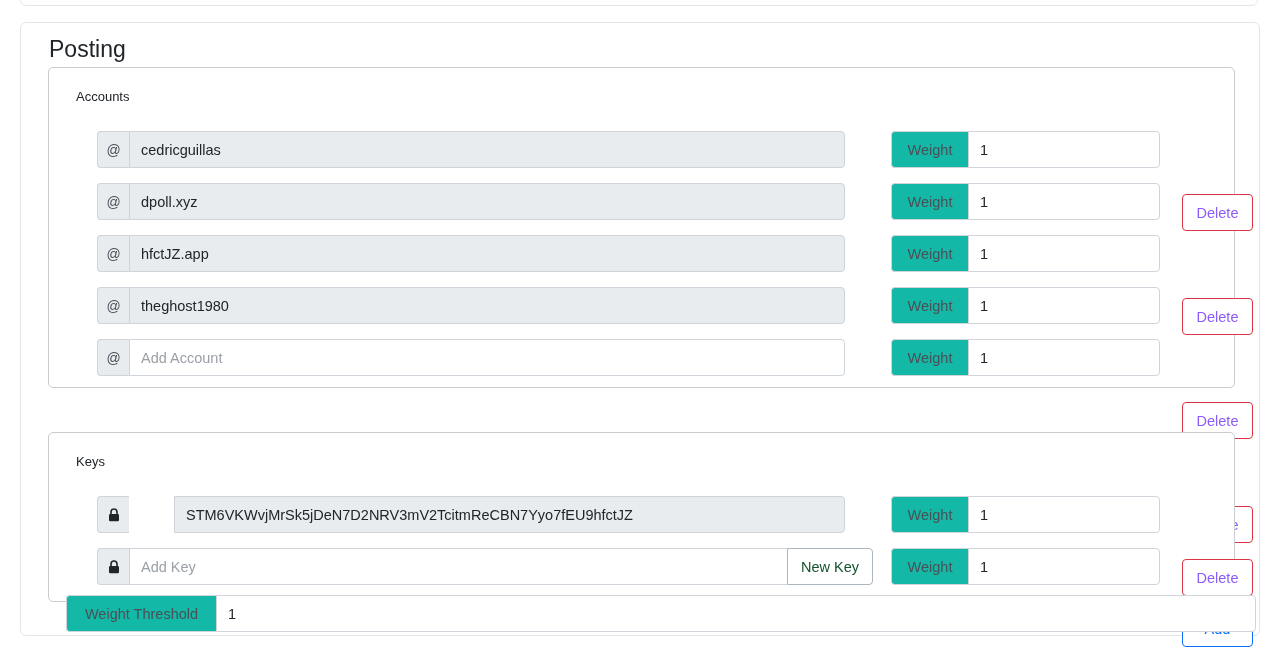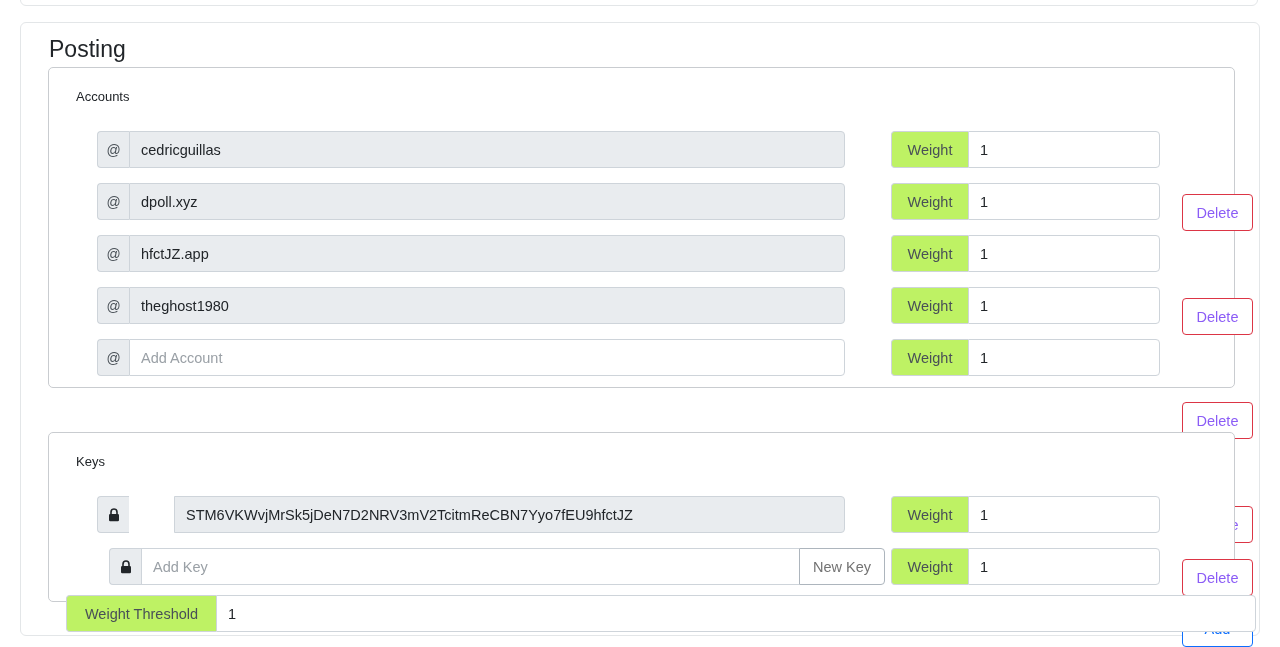--- a/index.html
+++ b/index.html
@@ -124,35 +124,35 @@
   .field.with-append { border-radius: 0; border-right: none; }
 
   .append-btn {
     display: flex;
     align-items: center;
     padding: 0 13px;
     border: 1px solid #adb5bd;
     border-radius: 0 4px 4px 0;
     background: #ffffff;
     font-size: 14.5px;
-    color: #737373;
+    color: #14532d;
     box-sizing: border-box;
     white-space: nowrap;
     cursor: pointer;
   }
 
   
   .wgroup { left: 842px; width: 269px; }
   .wlabel {
     display: flex;
     align-items: center;
     justify-content: center;
     width: 77px;
     min-width: 77px;
-    background: #bef264;
+    background: #14b8a6;
     border: 1px solid #ced4da;
     border-right: none;
     border-radius: 4px 0 0 4px;
     font-size: 14.5px;
     color: #495057;
     box-sizing: border-box;
   }
 
   .btn {
     position: absolute;
@@ -273,21 +273,21 @@
           <span class="field readonly">STM6VKWvjMrSk5jDeN7D2NRV3mV2TcitmReCBN7Yyo7fEU9hfctJZ</span>
         </div>
         <div class="group wgroup">
           <span class="wlabel">Weight</span>
           <span class="field">1</span>
         </div>
         <div class="btn btn-delete" style="top:63px;">Delete</div>
       </div>
 
       <div class="row" style="top:115px;">
-        <div class="group" style="left:60px;width:776px;">
+        <div class="group" style="left:48px;width:776px;">
           <span class="prefix lock">
             <svg width="12" height="14" viewBox="0 0 12 14" aria-hidden="true">
               <path d="M3 6V4.2C3 2.4 4.3 1 6 1s3 1.4 3 3.2V6" fill="none" stroke="#212529" stroke-width="1.6"></path>
               <rect x="1" y="6" width="10" height="7.2" rx="1.2" fill="#212529"></rect>
             </svg>
           </span>
           <span class="field placeholder with-append">Add Key</span>
           <span class="append-btn">New Key</span>
         </div>
         <div class="group wgroup">

